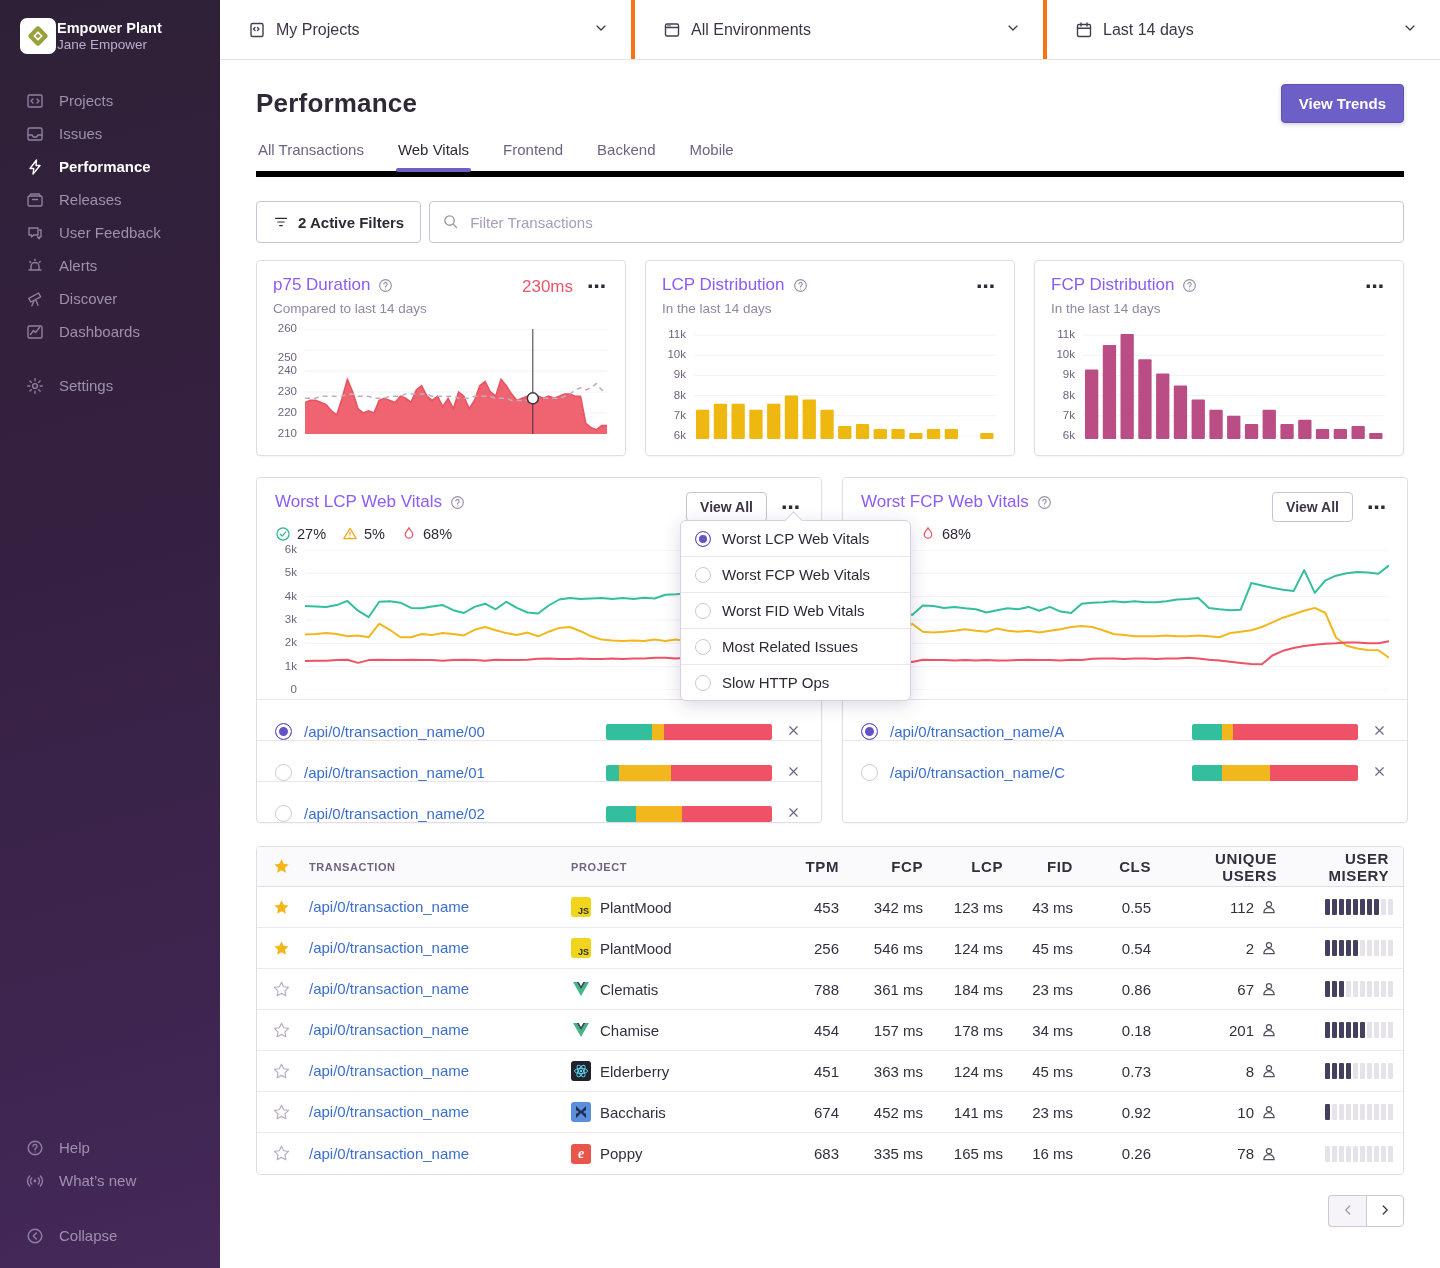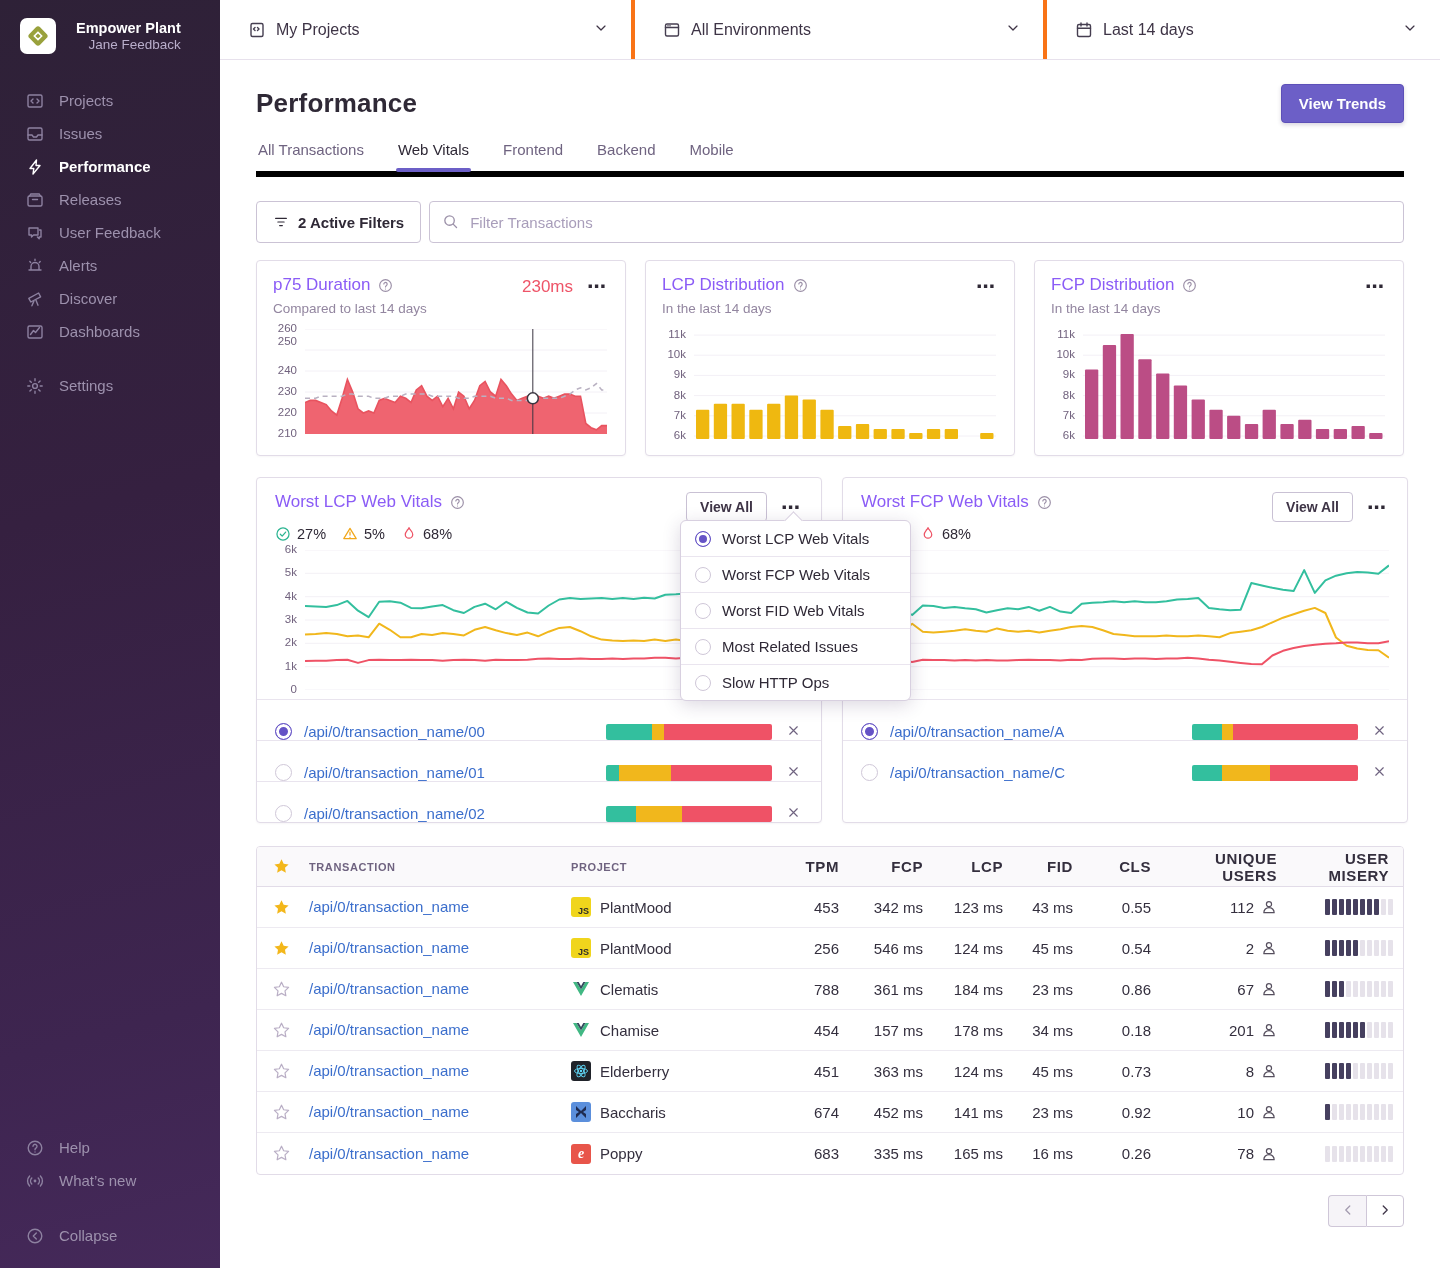--- a/index.html
+++ b/index.html
@@ -2,21 +2,21 @@
 <html><head>
 <meta charset="utf-8">
 <style>
   * { margin:0; padding:0; box-sizing:border-box; }
   html,body { width:1440px; height:1268px; }
   body { font-family:"Liberation Sans","DejaVu Sans",sans-serif; background:#fff; color:#2f2936; overflow:hidden; }
   .app { display:flex; width:1440px; height:1268px; }
 
   
   .sidebar { width:220px; flex:0 0 220px; background:linear-gradient(165deg,#2e2137 0%,#352040 40%,#3e2550 80%,#45295a 100%); display:flex; flex-direction:column; color:#a99dbb; }
-  .org { display:flex; align-items:center; gap:20px; padding:18px 16px 20px 20px; cursor:pointer;text-align:right; }
+  .org { display:flex; align-items:center; gap:1px; padding:18px 16px 20px 20px; cursor:pointer; }
   .org-logo { width:36px; height:36px; background:#fff; border-radius:7px; display:flex; align-items:center; justify-content:center; flex:0 0 36px; }
   .org-text { display:flex; flex-direction:column; line-height:1.25; }
   .org-name { color:#fff; font-weight:bold; font-size:14.5px; }
   .org-user { color:#b9aecb; font-size:13.5px; }
   .nav { display:flex; flex-direction:column; }
   .nav-primary { margin-top:10px; }
   .nav-secondary { margin-top:21px; }
   .nav-tertiary { margin-top:21px; }
   .nav-footer { margin-bottom:8px; }
   .nav-collapse { margin-bottom:16px; margin-top:14px; }
@@ -134,21 +134,21 @@
     <div class="org">
       <span class="org-logo">
         <svg width="22" height="22" viewBox="0 0 22 22">
             <rect x="3.4" y="3.4" width="15.2" height="15.2" rx="3" transform="rotate(45 11 11)" fill="#99a13c"></rect>
             <rect x="8.4" y="8.4" width="5.2" height="5.2" transform="rotate(45 11 11)" fill="none" stroke="#fff" stroke-width="1.5"></rect>
             <circle cx="11" cy="13.7" r="0.9" fill="#fff"></circle>
           </svg>
       </span>
       <span class="org-text">
         <span class="org-name">Empower Plant</span>
-        <span class="org-user">Jane Feedback</span>
+        <span class="org-user">Jane Empower</span>
       </span>
     </div>
     <nav class="nav nav-primary">
         <div class="nav-item">
           <span class="ic">
             <svg width="18" height="18" viewBox="0 0 18 18" fill="none" stroke="currentColor" stroke-width="1.4" stroke-linecap="round" stroke-linejoin="round">
               <rect x="2" y="3" width="14" height="12" rx="1.5"></rect>
               <path d="M7 7l-2 2 2 2M11 7l2 2-2 2"></path>
             </svg>
           </span>
@@ -352,21 +352,21 @@
             </div>
             <div class="card-right">
               <span class="p75-value">230ms</span>
               <button class="btn-dots">⋯</button>
             </div>
           </div>
           <div class="card-sub">Compared to last 14 days</div>
           <div class="chart" id="chart-p75">
               <div class="yticks" style="height: 105px;">
                 <span style="top: -7px; text-align: right;">260</span>
-                <span style="top: 6px;">250</span>
+                <span style="top: 22px;">250</span>
                 <span style="top: 35px;">240</span>
                 <span style="top: 56px;">230</span>
                 <span style="top: 77px;">220</span>
                 <span style="top: 98px;">210</span>
               </div>
               <div class="plot" style="width: 302px; height: 105px;"><svg viewBox="0 0 302 105" width="302" height="105">
                   <line x1="0" x2="302" y1="0.0" y2="0.0" stroke="#f3f0f6" stroke-width="1"></line>
                   <line x1="0" x2="302" y1="21.0" y2="21.0" stroke="#f3f0f6" stroke-width="1"></line>
                   <line x1="0" x2="302" y1="42.0" y2="42.0" stroke="#f3f0f6" stroke-width="1"></line>
                   <line x1="0" x2="302" y1="63.0" y2="63.0" stroke="#f3f0f6" stroke-width="1"></line>

